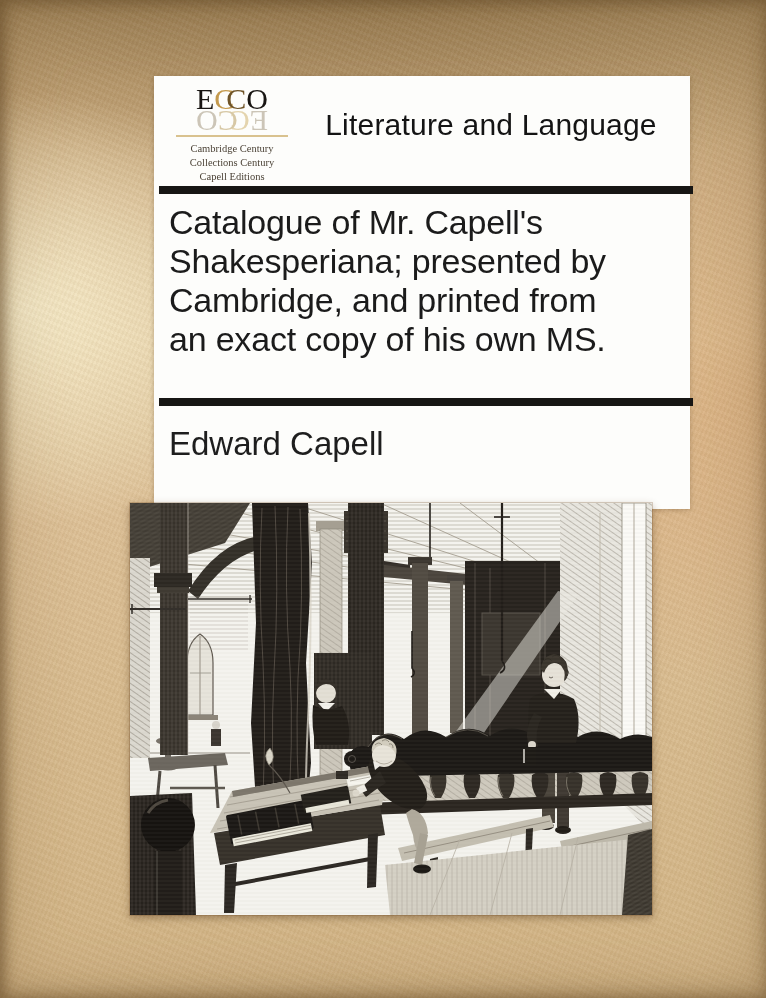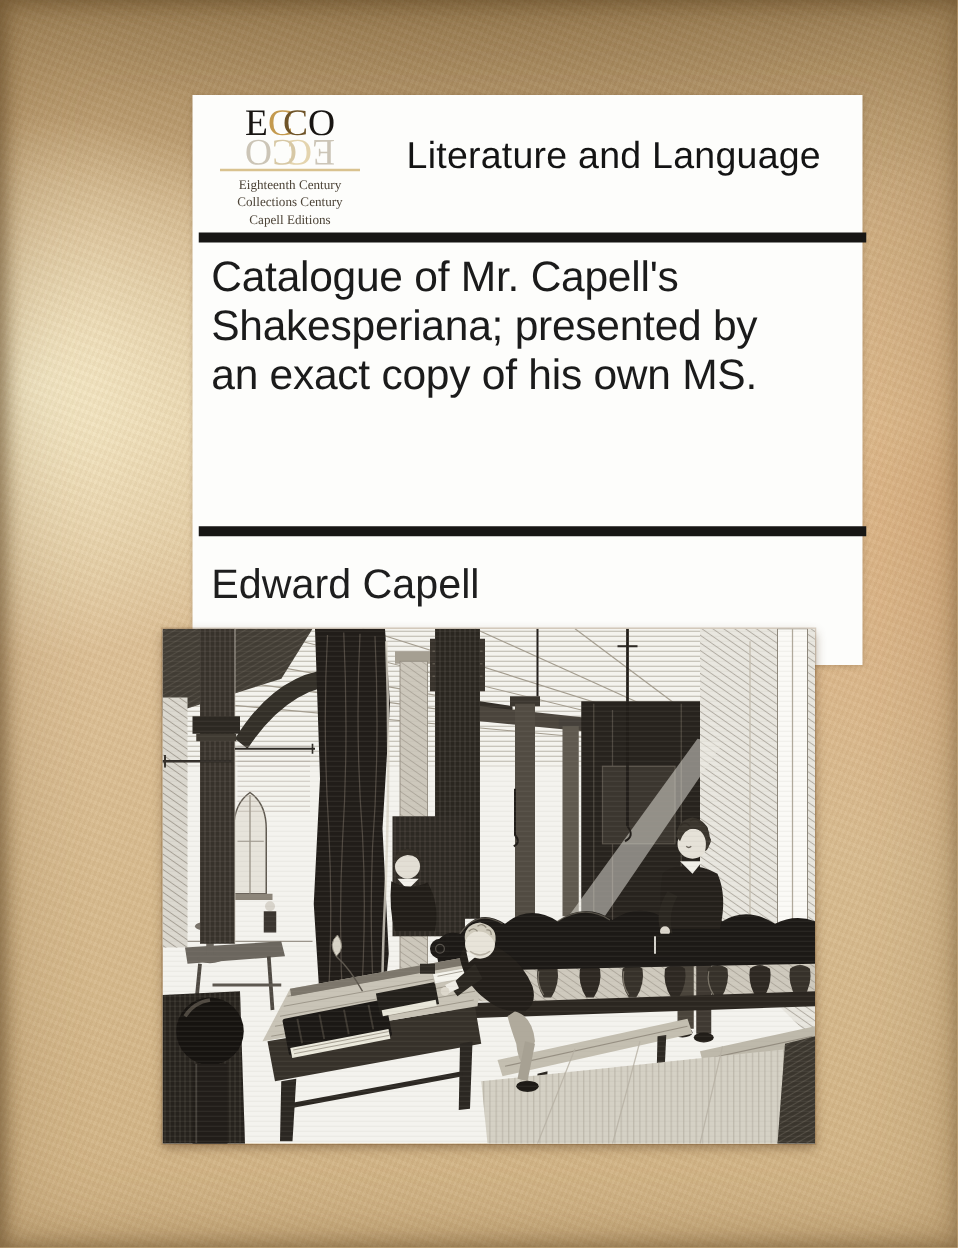--- a/index.html
+++ b/index.html
@@ -36,21 +36,21 @@
   .logo-refl{font-family:"Liberation Serif",serif;font-size:30px;line-height:21px;
              transform:rotate(180deg);color:#bcb3a1;opacity:.75;white-space:nowrap;}
   .logo-refl .c1{color:#dcc795;}
   .logo-refl .c2{color:#cbb789;margin-left:-8px;}
   .logo-rule{height:2px;background:#d9c28f;margin:3px 4px 5px 4px;}
   .tagline{font-family:"Liberation Serif",serif;font-size:10.5px;line-height:14px;color:#4c4337;}
   .category{flex:1;align-self:stretch;display:flex;align-items:center;justify-content:center;
             font-size:30px;color:#141414;letter-spacing:.2px;padding-bottom:13px;}
 
   
-  .title-block{height:227px;box-sizing:border-box;padding:9px 26px 0 15px;overflow:hidden;}
+  .title-block{height:204px;box-sizing:border-box;padding:9px 26px 0 15px;overflow:hidden;}
   .title-line{font-size:34px;line-height:39px;color:#1b1b1b;letter-spacing:-.2px;}
   .author-block{height:103px;box-sizing:border-box;padding:19px 0 0 15px;}
   .author-name{font-size:33px;color:#1e1e1e;}
 
   
   .illus{position:absolute;left:130px;top:503px;width:522px;height:412px;margin:0;
          box-shadow:0 0 0 1px rgba(120,80,40,.25), 0 3px 8px rgba(86,58,28,.45);}
   .illus svg{display:block;}
 </style>
 </head>
@@ -60,33 +60,34 @@
 <div class="grain"></div>
 
 <div class="panel">
 
   <header class="hdr">
     <div class="logo">
       <div class="logo-word"><span>E</span><span class="c1">C</span><span class="c2">C</span><span>O</span></div>
       <div class="logo-refl"><span>E</span><span class="c1">C</span><span class="c2">C</span><span>O</span></div>
       <div class="logo-rule"></div>
       <div class="tagline">
-        <div>Eighteenth Century</div>
+        <div>Cambridge Century</div>
         <div>Collections Century</div>
         <div>Capell Editions</div>
       </div>
     </div>
     <div class="category">Literature and Language</div>
   </header>
 
   <div class="bar"></div>
 
   <section class="title-block">
     <div class="title-line">Catalogue of Mr. Capell's</div>
     <div class="title-line">Shakesperiana; presented by</div>
+    <div class="title-line">Cambridge, and printed from</div>
     <div class="title-line">an exact copy of his own MS.</div>
   </section>
 
   <div class="bar"></div>
 
   <section class="author-block">
     <div class="author-name">Edward Capell</div>
   </section>
 </div>
 

